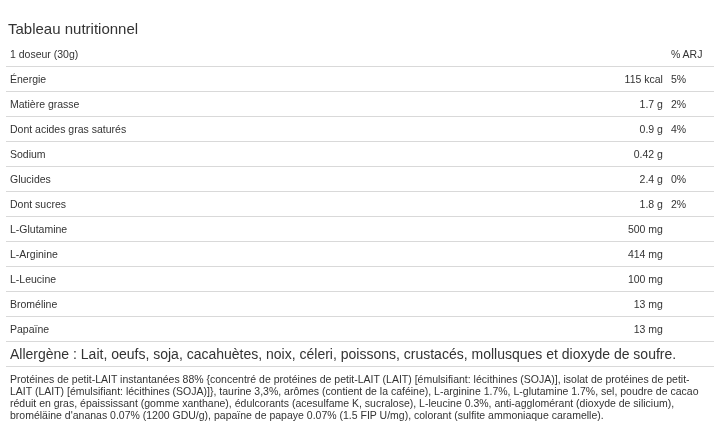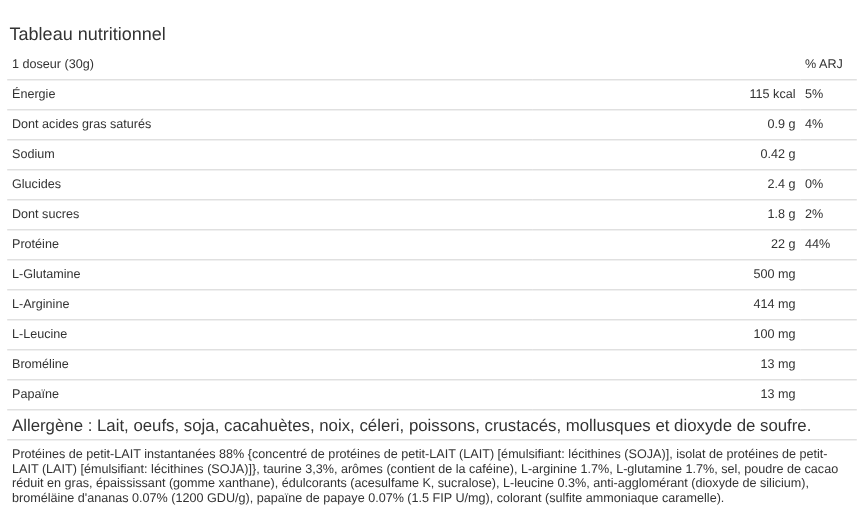--- a/index.html
+++ b/index.html
@@ -78,43 +78,43 @@
         <td class="c-val"></td>
         <td class="c-pct">% ARJ</td>
       </tr>
 
       <tr>
         <td class="c-name">Énergie</td>
         <td class="c-val">115 kcal</td>
         <td class="c-pct">5%</td>
       </tr>
       <tr>
+        <td class="c-name">Matière grasse</td>
+        <td class="c-val">1.7 g</td>
+        <td class="c-pct">2%</td>
+      </tr>
+      <tr>
         <td class="c-name">Dont acides gras saturés</td>
         <td class="c-val">0.9 g</td>
         <td class="c-pct">4%</td>
       </tr>
       <tr>
         <td class="c-name">Sodium</td>
         <td class="c-val">0.42 g</td>
         <td class="c-pct"></td>
       </tr>
       <tr>
         <td class="c-name">Glucides</td>
         <td class="c-val">2.4 g</td>
         <td class="c-pct">0%</td>
       </tr>
       <tr>
         <td class="c-name">Dont sucres</td>
         <td class="c-val">1.8 g</td>
         <td class="c-pct">2%</td>
-      </tr>
-      <tr>
-        <td class="c-name">Protéine</td>
-        <td class="c-val">22 g</td>
-        <td class="c-pct">44%</td>
       </tr>
       <tr>
         <td class="c-name">L-Glutamine</td>
         <td class="c-val">500 mg</td>
         <td class="c-pct"></td>
       </tr>
       <tr>
         <td class="c-name">L-Arginine</td>
         <td class="c-val">414 mg</td>
         <td class="c-pct"></td>

